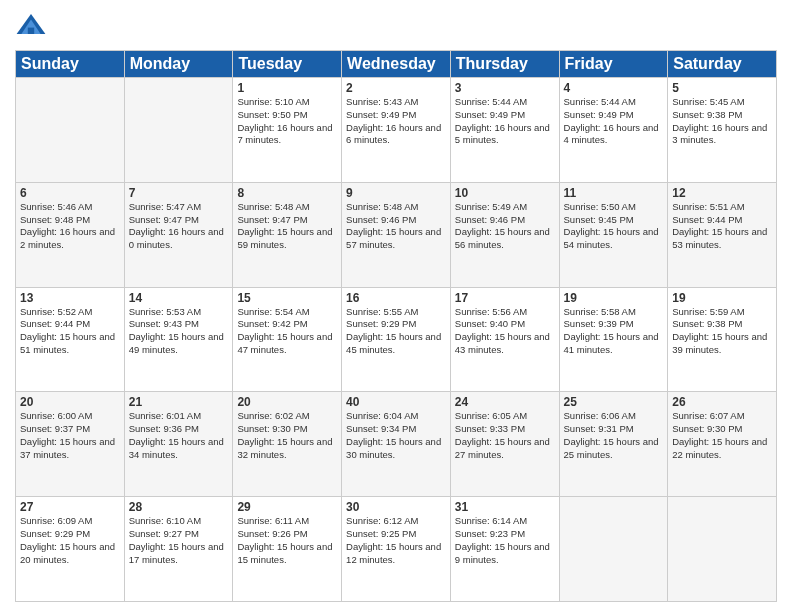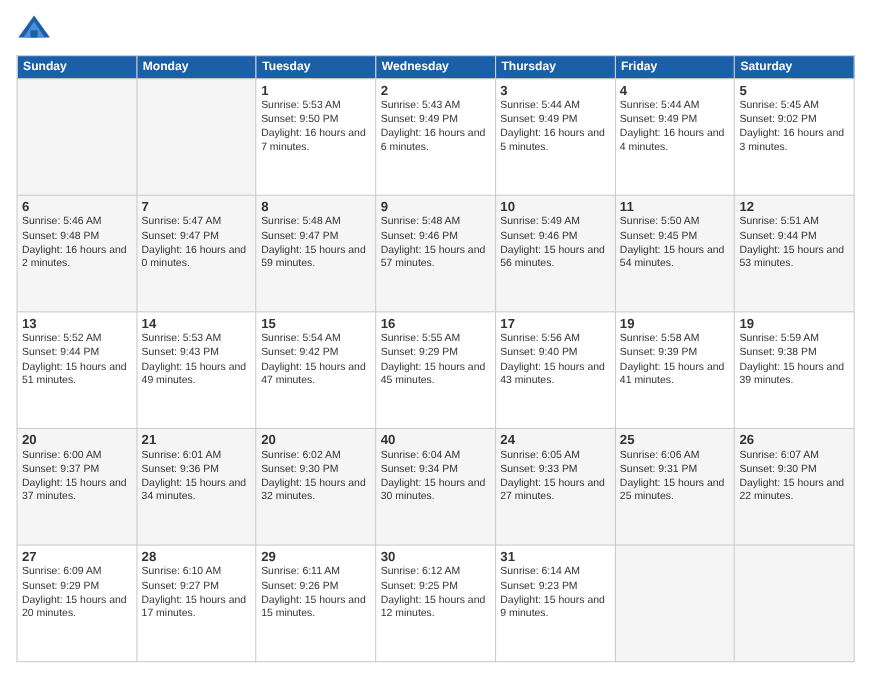--- a/index.html
+++ b/index.html
@@ -63,21 +63,21 @@
     .calendar {
       flex: 1;
       border: 1px solid #ccc;
       border-collapse: collapse;
       width: 100%;
       table-layout: fixed;
     }
     .calendar th {
       background: #1a5fa8;
       color: #fff;
-      font-size: 11px;
+      font-size: 16px;
       font-weight: bold;
       padding: 4px 5px;
       text-align: left;
       border: 1px solid #ccc;
     }
     .calendar td {
       border: 1px solid #ccc;
       vertical-align: top;
       padding: 3px 4px;
       font-size: 10px;
@@ -137,21 +137,21 @@
           <th>Friday</th>
           <th>Saturday</th>
         </tr>
     </thead>
     <tbody id="cal-body">
     <tr>
           <td class="empty"></td>
           <td class="empty"></td>
           <td>
             <span class="day-num">1</span>
-            <div class="day-info">Sunrise: 5:53 AM
+            <div class="day-info">Sunrise: 5:10 AM
 Sunset: 9:50 PM
 Daylight: 16 hours
 and 7 minutes.</div>
           </td>
           <td>
             <span class="day-num">2</span>
             <div class="day-info">Sunrise: 5:43 AM
 Sunset: 9:49 PM
 Daylight: 16 hours
 and 6 minutes.</div>
@@ -166,21 +166,21 @@
           <td>
             <span class="day-num">4</span>
             <div class="day-info">Sunrise: 5:44 AM
 Sunset: 9:49 PM
 Daylight: 16 hours
 and 4 minutes.</div>
           </td>
           <td>
             <span class="day-num">5</span>
             <div class="day-info">Sunrise: 5:45 AM
-Sunset: 9:02 PM
+Sunset: 9:38 PM
 Daylight: 16 hours
 and 3 minutes.</div>
           </td>
         </tr>
         <tr class="row-shade">
           <td>
             <span class="day-num">6</span>
             <div class="day-info">Sunrise: 5:46 AM
 Sunset: 9:48 PM
 Daylight: 16 hours

